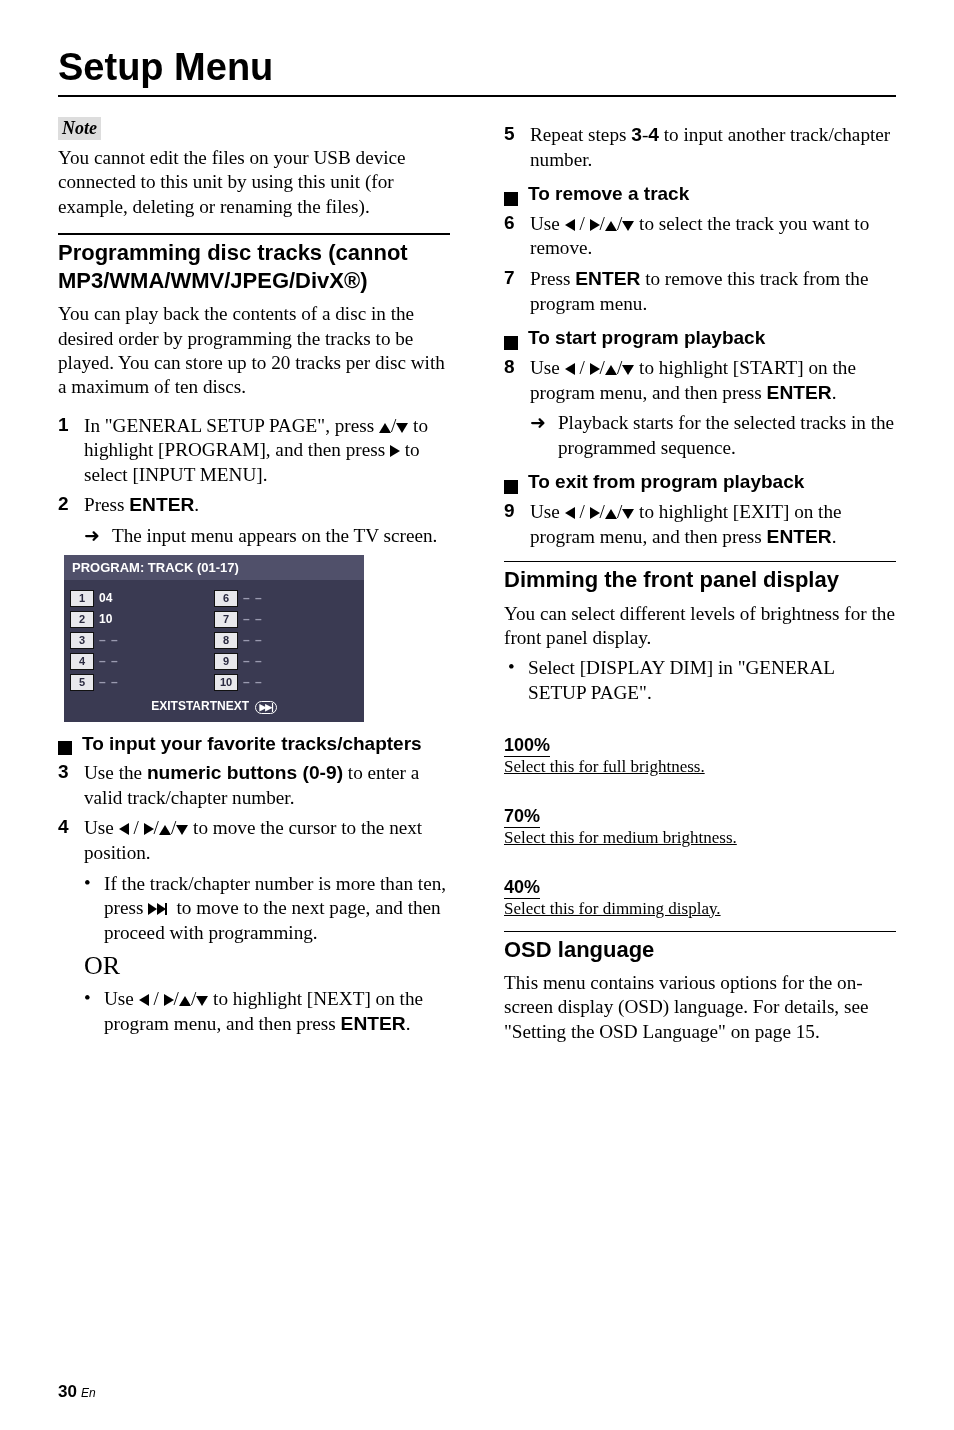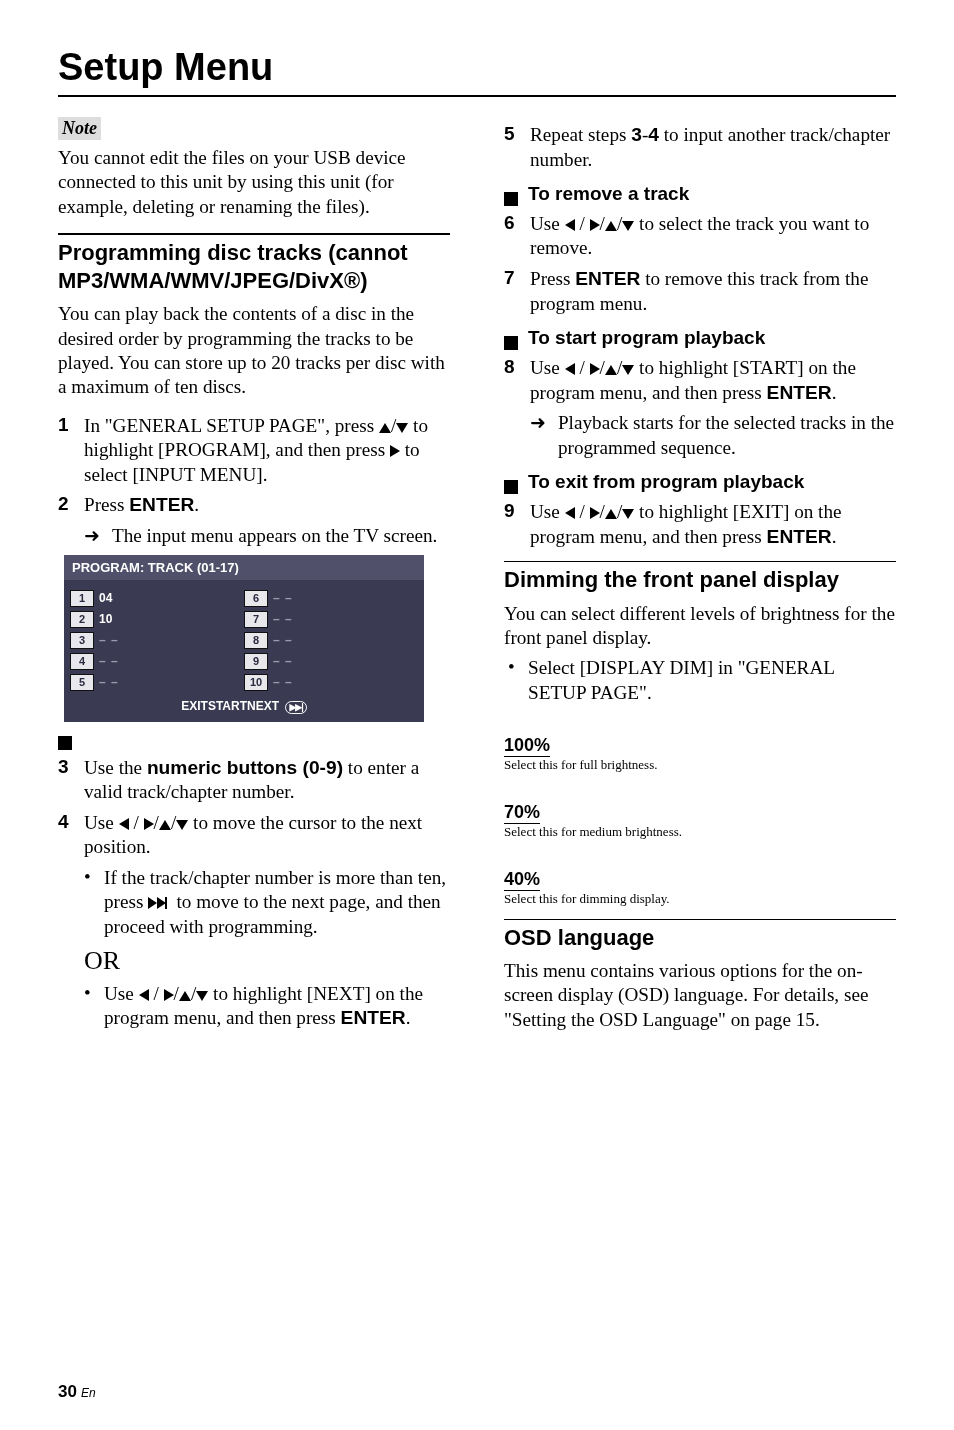--- a/index.html
+++ b/index.html
@@ -128,26 +128,27 @@
   }
   .def-term {
     font-family: Liberation Sans, sans-serif;
     font-weight: bold;
     font-size: 18px;
     border-bottom: 1px solid #000;
     display: inline-block;
     margin-top: 25px;
   }
   .def-desc {
-    font-size: 13px;
+    font-size: 17px;
     margin: 0 0 4px 0;
+    text-decoration: underline;
   }
   
   .progmenu {
-    width: 360px;
+    width: 300px;
     margin: 6px 0 6px 6px;
     font-family: Arial, Helvetica, sans-serif;
     background: #fff;
   }
   .progmenu .titlebar {
     background: #50506a;
     color: #fff;
     font-size: 13px;
     font-weight: bold;
     padding: 5px 8px;
@@ -346,20 +347,21 @@
           <div class="progfooter">
             <span>EXIT</span>
             <span>START</span>
             <span><span>NEXT</span> <span class="next-icon">▶▶|</span></span>
           </div>
         </div>
       </div>
 
       <div class="h3row">
         <div class="h3square"></div>
+        <div class="h3text">To input your favorite tracks/chapters</div>
       </div>
 
       <div class="step">
         <div class="stepnum">3</div>
         <div class="stepbody">
           <span>Use the </span><span class="bold-sans">numeric buttons (0-9)</span><span> to enter a valid track/chapter number.</span>
         </div>
       </div>
 
       <div class="step">

